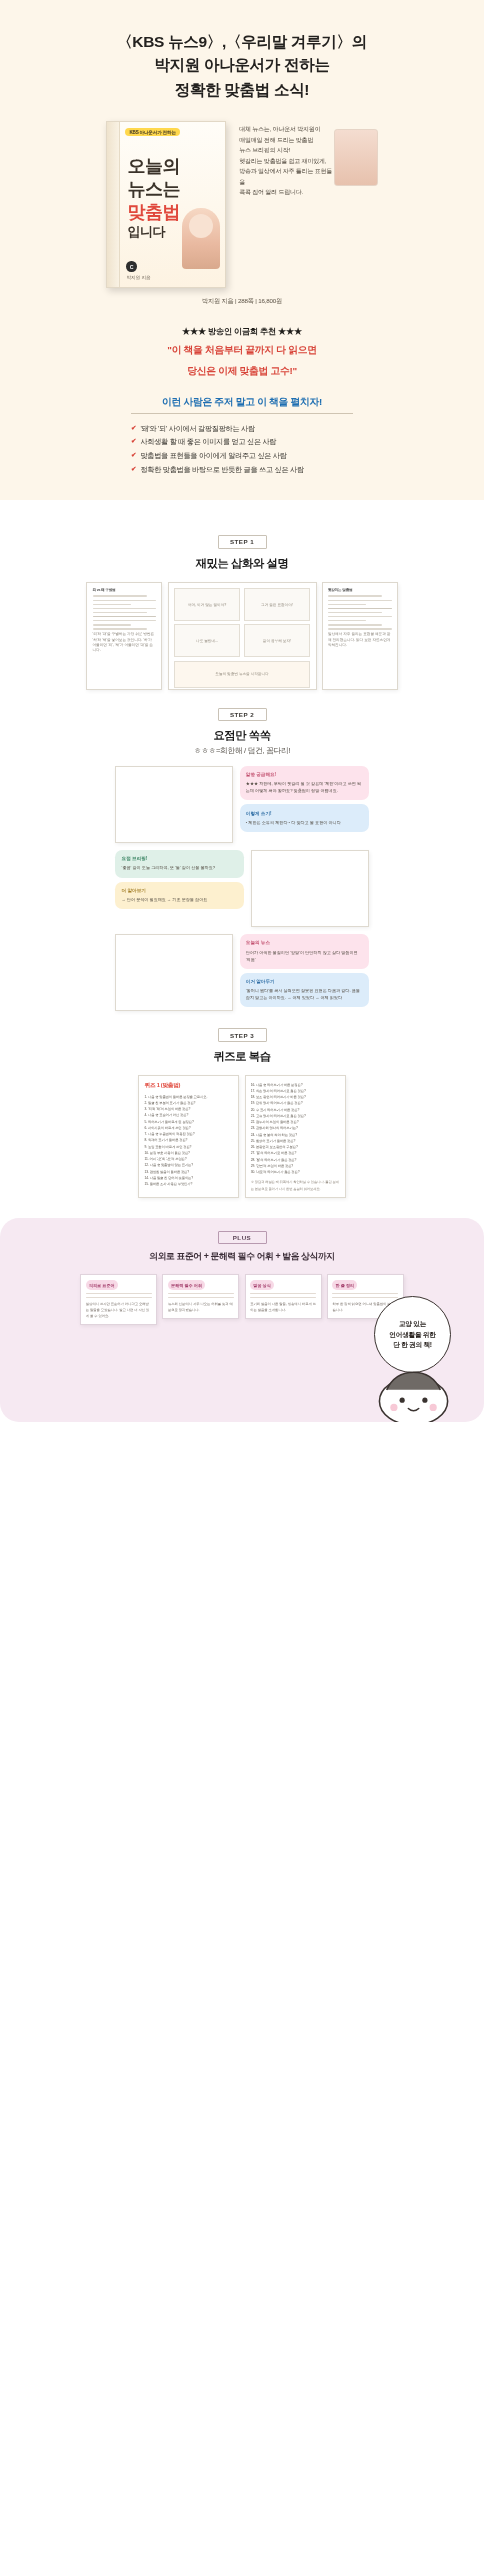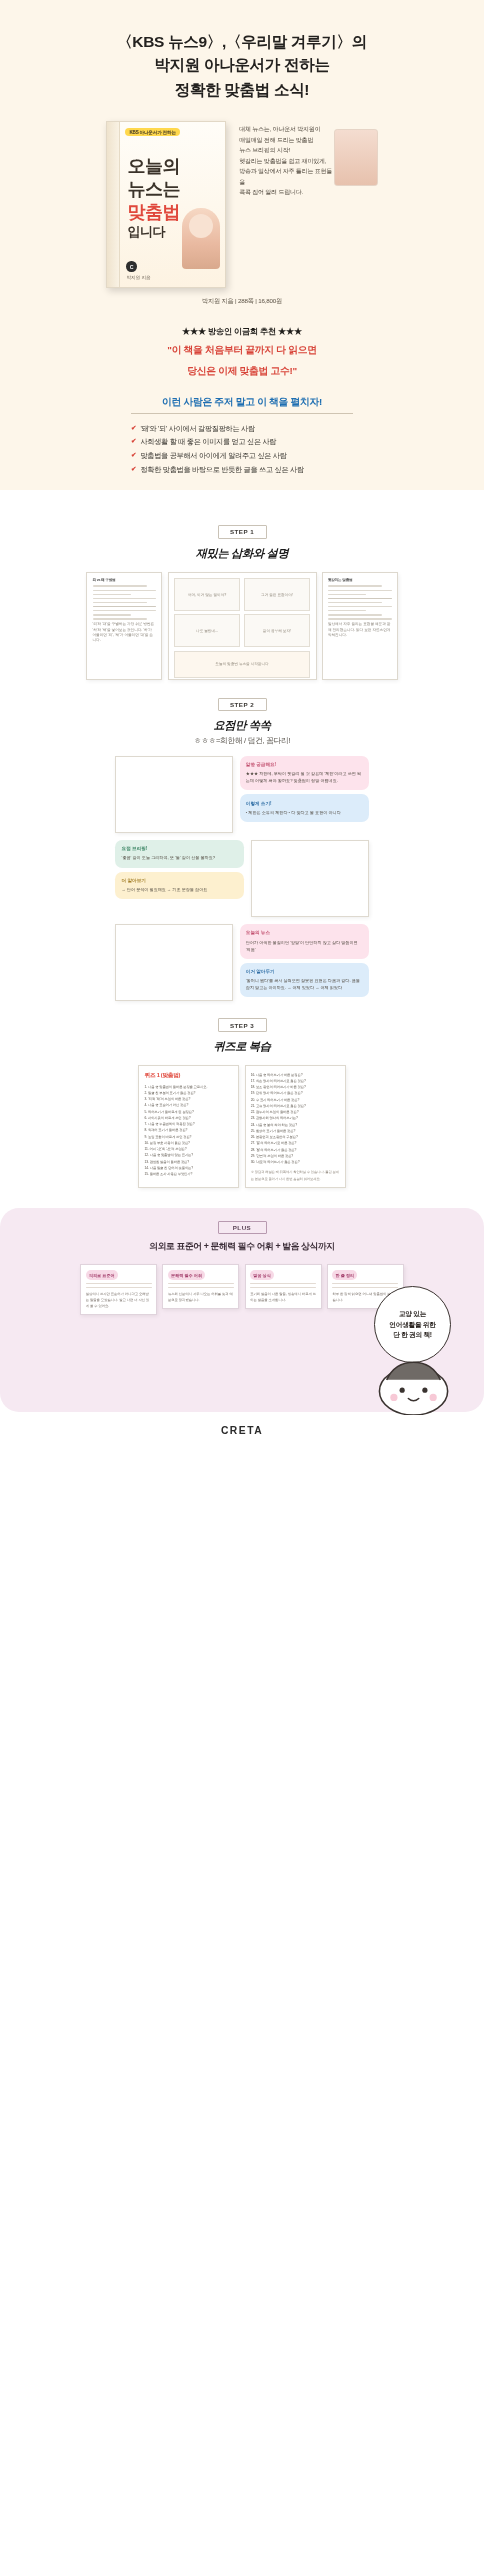--- a/index.html
+++ b/index.html
@@ -8,21 +8,21 @@
     width: 484px;
     font-family: "Liberation Sans", sans-serif;
     background: #ffffff;
     color: #2b2b2b;
   }
   .page { width: 484px; position: relative; overflow: hidden; }
 
   
   .hero {
     background: #fdf6ea;
-    padding: 30px 0 14px;
+    padding: 30px 0 24px;
     text-align: center;
     position: relative;
   }
   .hero-title {
     font-size: 15.5px;
     font-weight: bold;
     line-height: 1.5;
     color: #23211f;
     letter-spacing: -0.3px;
   }
@@ -141,21 +141,21 @@
     margin: 0 31px 0;
   }
   .step-badge {
     margin: 17.5px auto 0; width: 49px; height: 13.4px;
     border: 0.8px solid #c9c2b6; border-radius: 1px;
     display:flex; align-items:center; justify-content:center;
     font-size: 6.2px; font-weight: bold; letter-spacing: 0.5px; color:#3a3733;
   }
   .step-title {
     text-align:center; margin-top: 7.2px; font-size: 11.3px; font-weight:bold;
-    color:#1a1a1a; letter-spacing:-0.4px;font-style:italic;
+    color:#1a1a1a; letter-spacing:-0.4px;
   }
   .step-sub {
     text-align:center; margin-top: 3.1px; font-size: 7.7px; color:#555049;
     letter-spacing:-0.3px;
   }
 
   
   .thumbs { display:flex; justify-content:center; gap: 5.2px; margin-top: 11.3px; }
   .thumb {
     background:#fff; border: 0.5px solid #ddd8ce; box-shadow: 1px 1.5px 4.1px rgba(0,0,0,.07);
@@ -290,21 +290,21 @@
       <div class="hero-list-item">
         <span class="check">✔</span>
         <span>'돼'와 '되' 사이에서 갈팡질팡하는 사람</span>
       </div>
       <div class="hero-list-item">
         <span class="check">✔</span>
         <span>사회생활 할 때 좋은 이미지를 얻고 싶은 사람</span>
       </div>
       <div class="hero-list-item">
         <span class="check">✔</span>
-        <span>맞춤법을 공부해서 아이에게 알려주고 싶은 사람</span>
+        <span>맞춤법을 표현들을 아이에게 알려주고 싶은 사람</span>
       </div>
       <div class="hero-list-item">
         <span class="check">✔</span>
         <span>정확한 맞춤법을 바탕으로 반듯한 글을 쓰고 싶은 사람</span>
       </div>
     </div>
   </section>
 
   <section class="sec2">
 
@@ -531,17 +531,14 @@
       <ellipse cx="92" cy="74" rx="66" ry="46" fill="#ffffff" stroke="#3a3330" stroke-width="3"></ellipse>
       <path d="M40 52 q16 -34 52 -34 q36 0 52 34" fill="#6f6a66" stroke="#3a3330" stroke-width="3"></path>
       <circle cx="70" cy="72" r="5" fill="#3a3330"></circle>
       <circle cx="114" cy="72" r="5" fill="#3a3330"></circle>
       <path d="M82 88 q10 9 20 0" fill="none" stroke="#3a3330" stroke-width="3" stroke-linecap="round"></path>
       <circle cx="54" cy="86" r="7" fill="#f7c9d6"></circle>
       <circle cx="130" cy="86" r="7" fill="#f7c9d6"></circle>
     </svg>
   </section>
 
-  <footer class="footer">
-    <div class="footer-logo">CRETA</div>
-  </footer>
 </div>
 
 
 </body></html>

